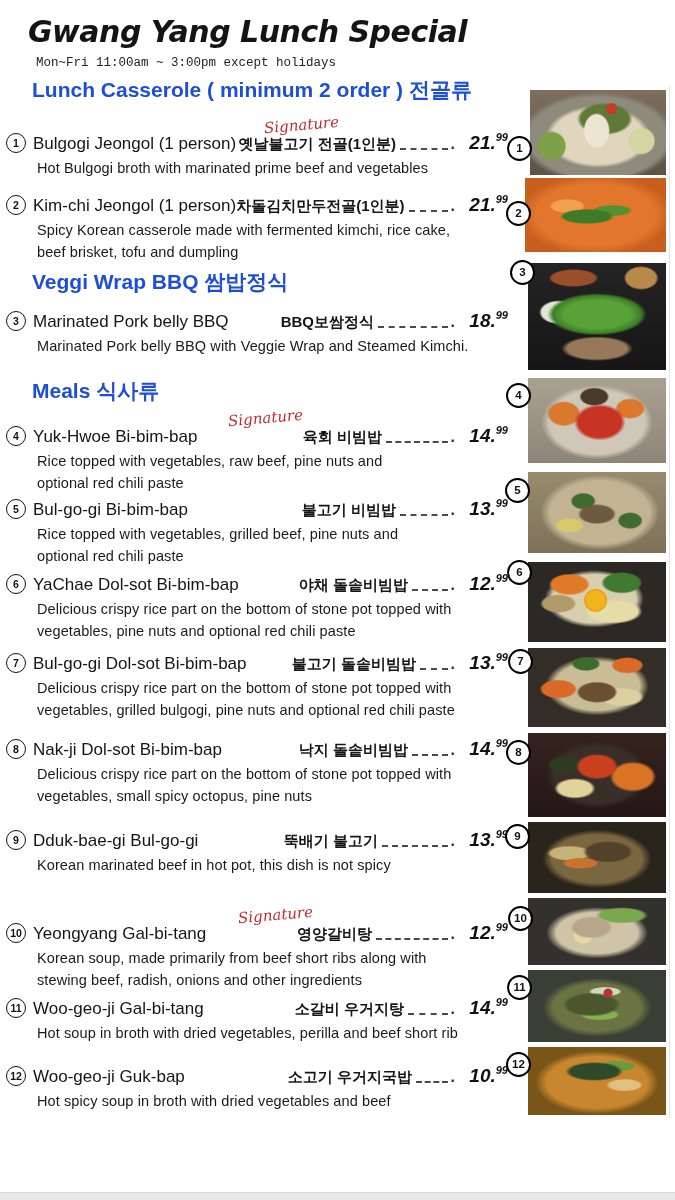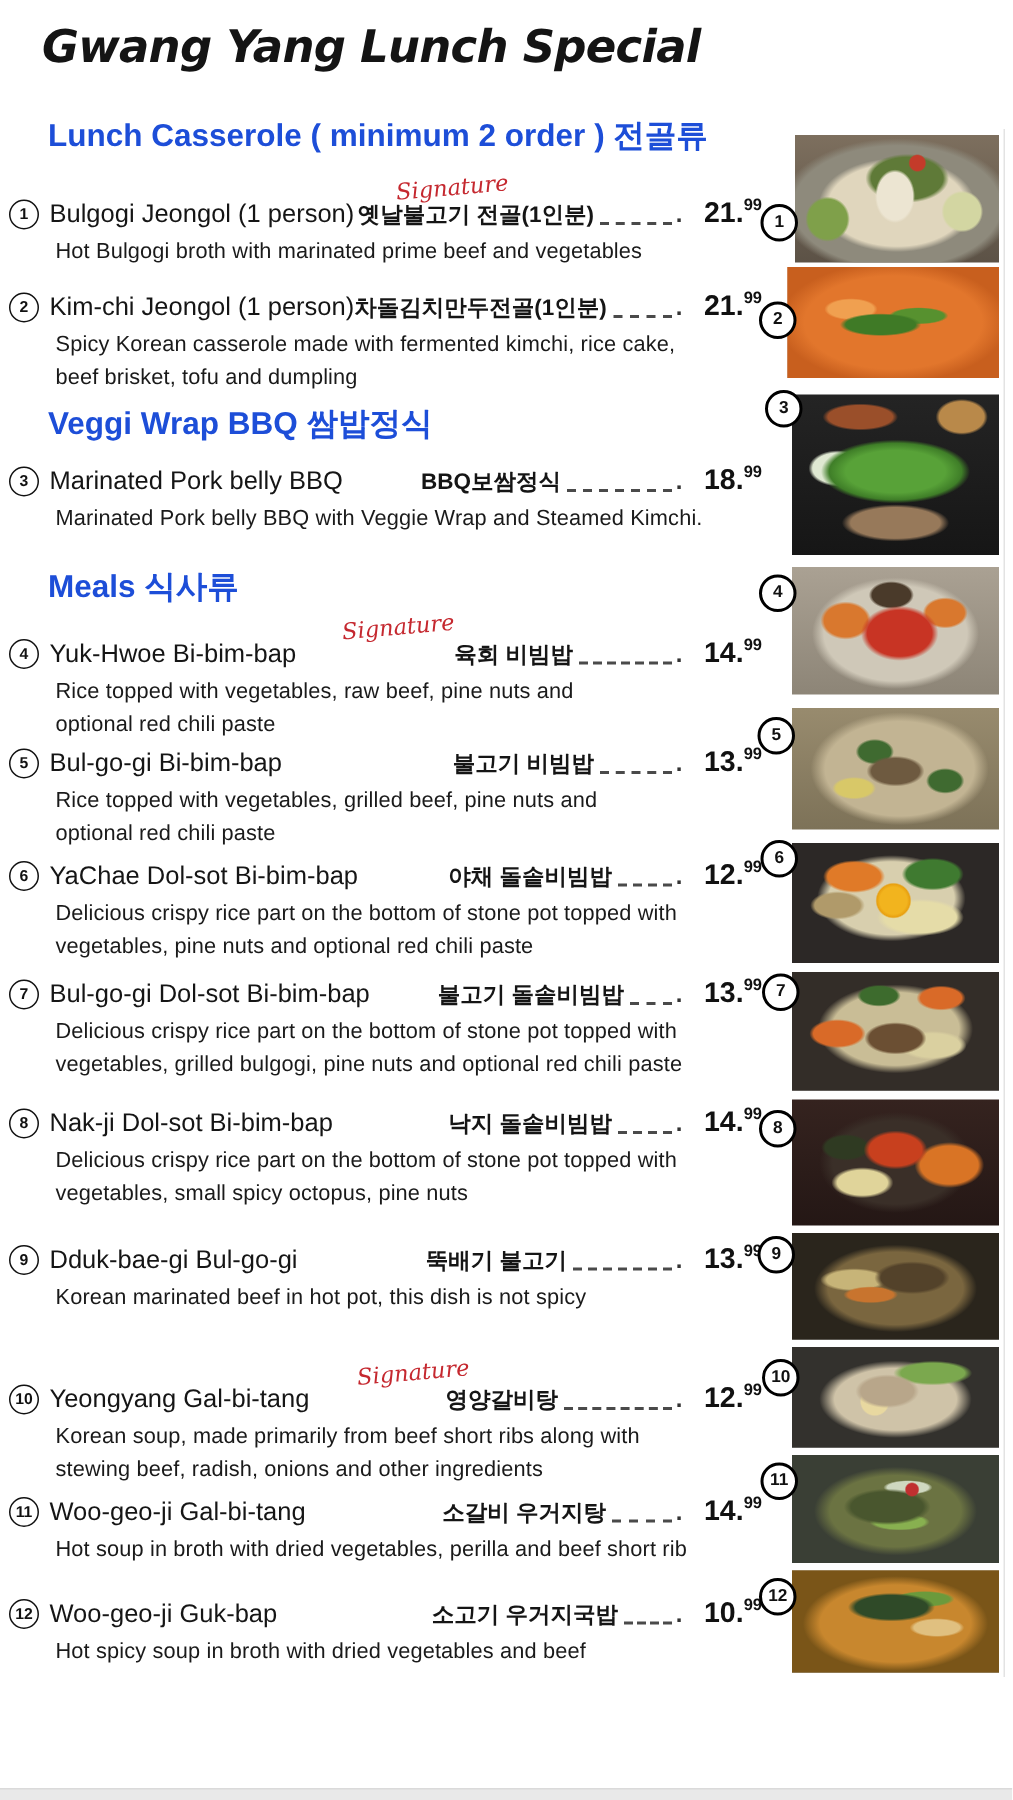--- a/index.html
+++ b/index.html
@@ -19,21 +19,21 @@
   .item{position:absolute;left:6px;width:502px;}
   .row{position:relative;display:flex;align-items:baseline;}
   .badge{flex:0 0 auto;width:18px;height:18px;border:1.6px solid #111;border-radius:50%;
          font-size:10.5px;font-weight:bold;line-height:18px;text-align:center;
          margin-right:7px;align-self:center;color:#111;background:#fff;}
   .name{font-weight:normal;font-size:17px;white-space:nowrap;color:#151515;}
   .kr{font-weight:bold;font-size:15px;margin-left:auto;white-space:nowrap;color:#151515;}
   .dash{position:relative;flex:0 1 48px;min-width:14px;height:1px;border-bottom:2px dashed #4a4a4a;
         align-self:flex-end;margin:0 10px 4px 4px;}
   .dash::after{content:".";position:absolute;right:-7px;bottom:-5px;font-weight:bold;color:#333;}
-  .price{font-weight:bold;font-size:19px;white-space:nowrap;color:#111;flex:0 0 auto;width:50px;text-align:right;}
+  .price{font-weight:bold;font-size:19px;white-space:nowrap;color:#111;flex:0 0 auto;width:50px;text-align:right;font-style:italic;}
   .price sup{font-size:11px;font-weight:bold;position:relative;top:-1px;}
   .desc{margin:3px 0 0 31px;font-size:14.5px;line-height:22px;color:#1a1a1a;letter-spacing:0.1px;}
   .sig{position:absolute;top:-16px;color:#c5282f;font-family:"DejaVu Serif",serif;
        font-style:italic;font-size:15px;transform:rotate(-5deg);white-space:nowrap;}
 
   
   .photo{position:absolute;background-size:cover;}
   .pbadge{position:absolute;width:21px;height:21px;border:2px solid #000;border-radius:50%;
           background:#fff;font-size:11.5px;font-weight:bold;line-height:21px;text-align:center;z-index:3;}
   .col-line{position:absolute;left:669px;top:86px;width:1px;height:1032px;background:#e3e3e3;}
@@ -124,20 +124,21 @@
       radial-gradient(ellipse 20% 14% at 70% 56%, #e0c080 0 55%, transparent 66%),
       radial-gradient(ellipse 52% 54% at 50% 52%, #c8872e 0 70%, #7a5518 86%),
       linear-gradient(#6b4c16,#4a350f);}
 </style>
 </head>
 <body>
 
 <div class="page">
 
   <div class="title">Gwang Yang Lunch Special</div>
+  <div class="subtitle">Mon~Fri 11:00am ~ 3:00pm except holidays</div>
 
   <div class="heading" style="top:76px">Lunch Casserole ( minimum 2 order ) 전골류</div>
   <div class="heading" style="top:268px">Veggi Wrap BBQ 쌈밥정식</div>
   <div class="heading" style="top:377px">Meals  식사류</div>
 
   <div class="item" style="top:132px">
     <div class="row">
       <span class="badge">1</span>
       <span class="name">Bulgogi Jeongol (1 person)</span>
       <span class="sig" style="left:258px">Signature</span>

